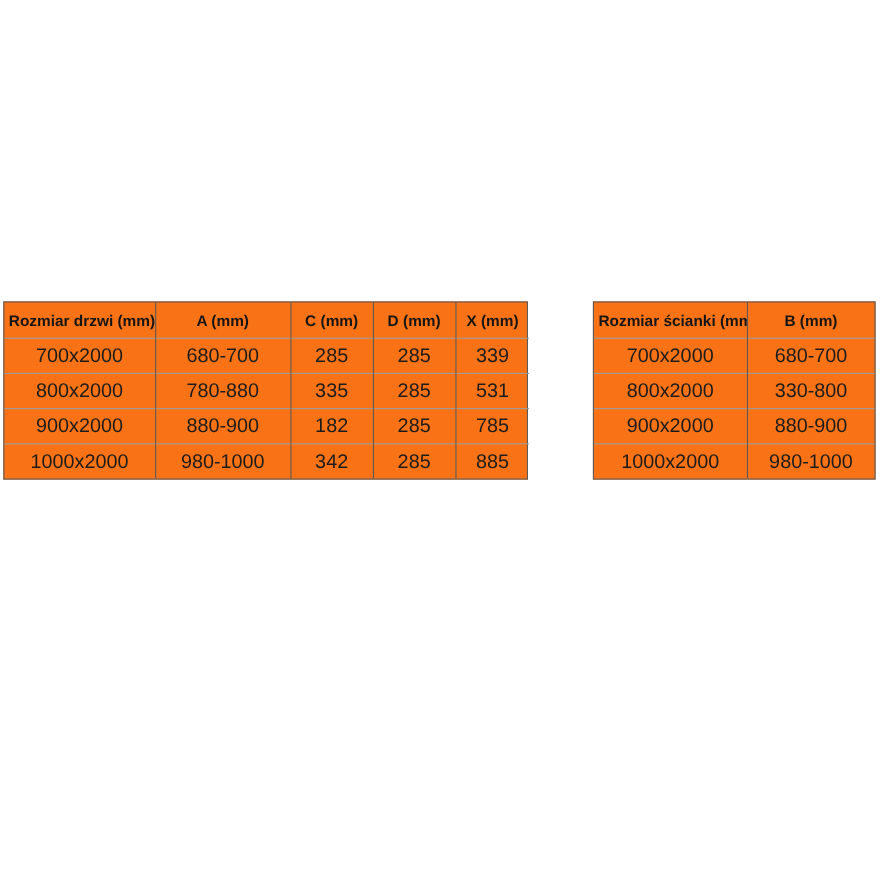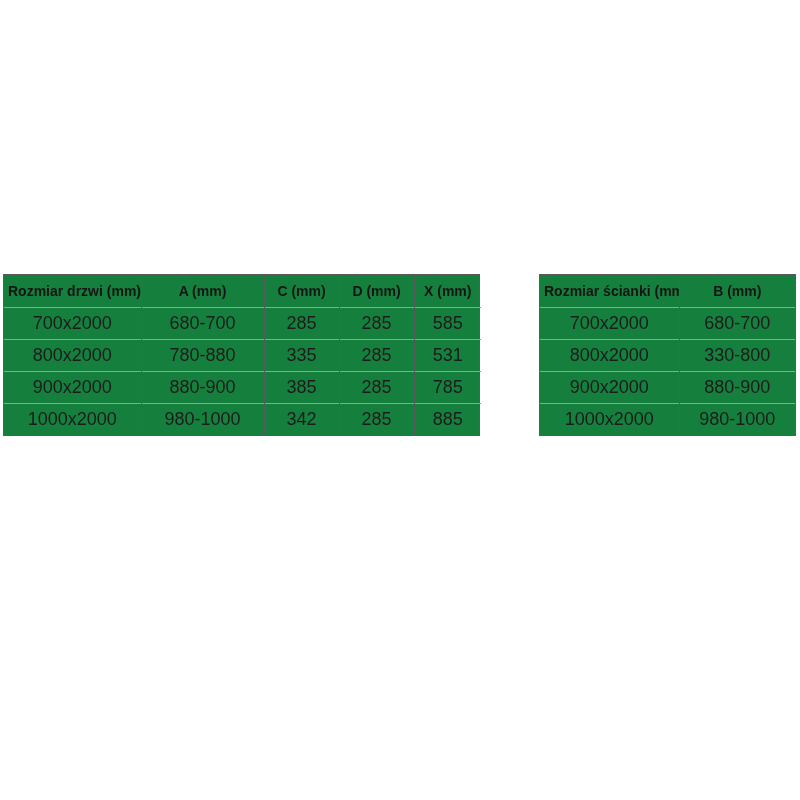--- a/index.html
+++ b/index.html
@@ -12,21 +12,21 @@
     width: 800px;
     height: 800px;
     background: #ffffff;
     overflow: hidden;
     font-family: "Liberation Sans", sans-serif;
     color: #1a1a1a;
   }
   .tbl-wrap {
     position: absolute;
     border: 1px solid #5a5a5a;
-    background: #15803d;
+    background: #f97316;
     box-sizing: border-box;
   }
   .tbl-wrap.door {
     left: 3px;
     top: 274px;
     width: 477px;
   }
   .tbl-wrap.wall {
     left: 539px;
     top: 274px;
@@ -88,33 +88,33 @@
           <th>D (mm)</th>
           <th>X (mm)</th>
         </tr>
       </thead>
       <tbody>
         <tr>
           <td>700x2000</td>
           <td>680-700</td>
           <td>285</td>
           <td>285</td>
-          <td>585</td>
+          <td>339</td>
         </tr>
         <tr>
           <td>800x2000</td>
           <td>780-880</td>
           <td>335</td>
           <td>285</td>
           <td>531</td>
         </tr>
         <tr>
           <td>900x2000</td>
           <td>880-900</td>
-          <td>385</td>
+          <td>182</td>
           <td>285</td>
           <td>785</td>
         </tr>
         <tr>
           <td>1000x2000</td>
           <td>980-1000</td>
           <td>342</td>
           <td>285</td>
           <td>885</td>
         </tr>

